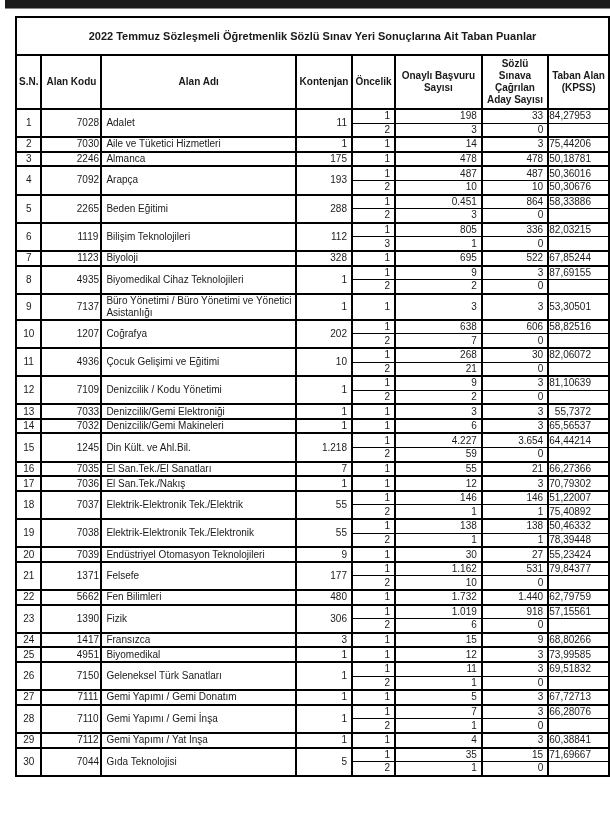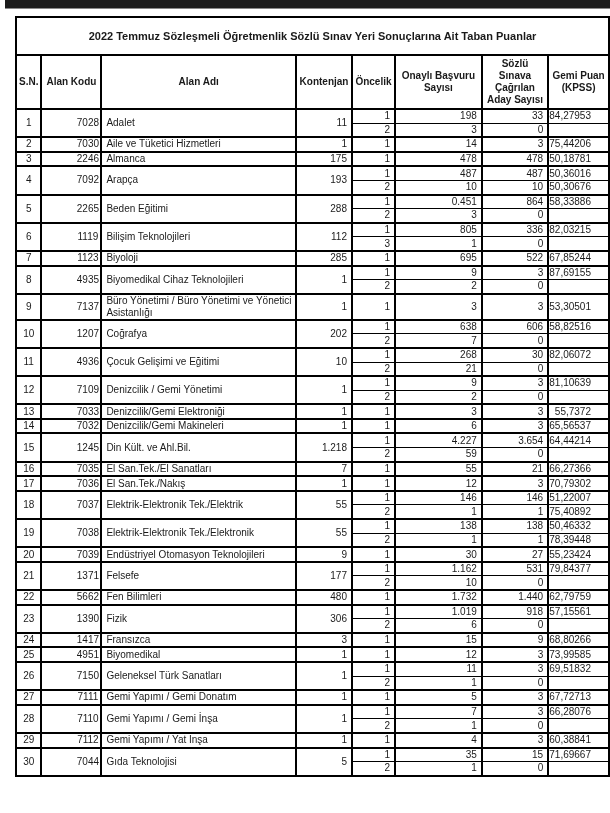--- a/index.html
+++ b/index.html
@@ -84,21 +84,21 @@
         <td class="title-cell" colspan="8">2022 Temmuz Sözleşmeli Öğretmenlik Sözlü Sınav Yeri Sonuçlarına Ait Taban Puanlar</td>
       </tr>
       <tr>
         <th>S.N.</th>
         <th>Alan Kodu</th>
         <th>Alan Adı</th>
         <th>Kontenjan</th>
         <th>Öncelik</th>
         <th>Onaylı Başvuru Sayısı</th>
         <th>Sözlü Sınava Çağrılan Aday Sayısı</th>
-        <th>Gemi Puan (KPSS)</th>
+        <th>Taban Alan (KPSS)</th>
       </tr>
     </thead>
     <tbody id="tbody">
         <tr>
           <td class="c-sn" rowspan="2">1</td>
           <td class="c-kod" rowspan="2">7028</td>
           <td class="c-ad" rowspan="2">Adalet</td>
           <td class="c-kont" rowspan="2">11</td>
           <td class="c-onc">1</td>
           <td class="c-bas">198</td>
@@ -176,21 +176,21 @@
         <tr class="subrow">
           <td class="c-onc">3</td>
           <td class="c-bas">1</td>
           <td class="c-cag">0</td>
           <td class="c-taban"></td>
         </tr>
         <tr>
           <td class="c-sn">7</td>
           <td class="c-kod">1123</td>
           <td class="c-ad">Biyoloji</td>
-          <td class="c-kont">285</td>
+          <td class="c-kont">328</td>
           <td class="c-onc">1</td>
           <td class="c-bas">695</td>
           <td class="c-cag">522</td>
           <td class="c-taban">67,85244</td>
         </tr>
         <tr>
           <td class="c-sn" rowspan="2">8</td>
           <td class="c-kod" rowspan="2">4935</td>
           <td class="c-ad" rowspan="2">Biyomedikal Cihaz Teknolojileri</td>
           <td class="c-kont" rowspan="2">1</td>
@@ -243,21 +243,21 @@
         </tr>
         <tr class="subrow">
           <td class="c-onc">2</td>
           <td class="c-bas">21</td>
           <td class="c-cag">0</td>
           <td class="c-taban"></td>
         </tr>
         <tr>
           <td class="c-sn" rowspan="2">12</td>
           <td class="c-kod" rowspan="2">7109</td>
-          <td class="c-ad" rowspan="2">Denizcilik / Gemi Yönetimi</td>
+          <td class="c-ad" rowspan="2">Denizcilik / Kodu Yönetimi</td>
           <td class="c-kont" rowspan="2">1</td>
           <td class="c-onc">1</td>
           <td class="c-bas">9</td>
           <td class="c-cag">3</td>
           <td class="c-taban">81,10639</td>
         </tr>
         <tr class="subrow">
           <td class="c-onc">2</td>
           <td class="c-bas">2</td>
           <td class="c-cag">0</td>

